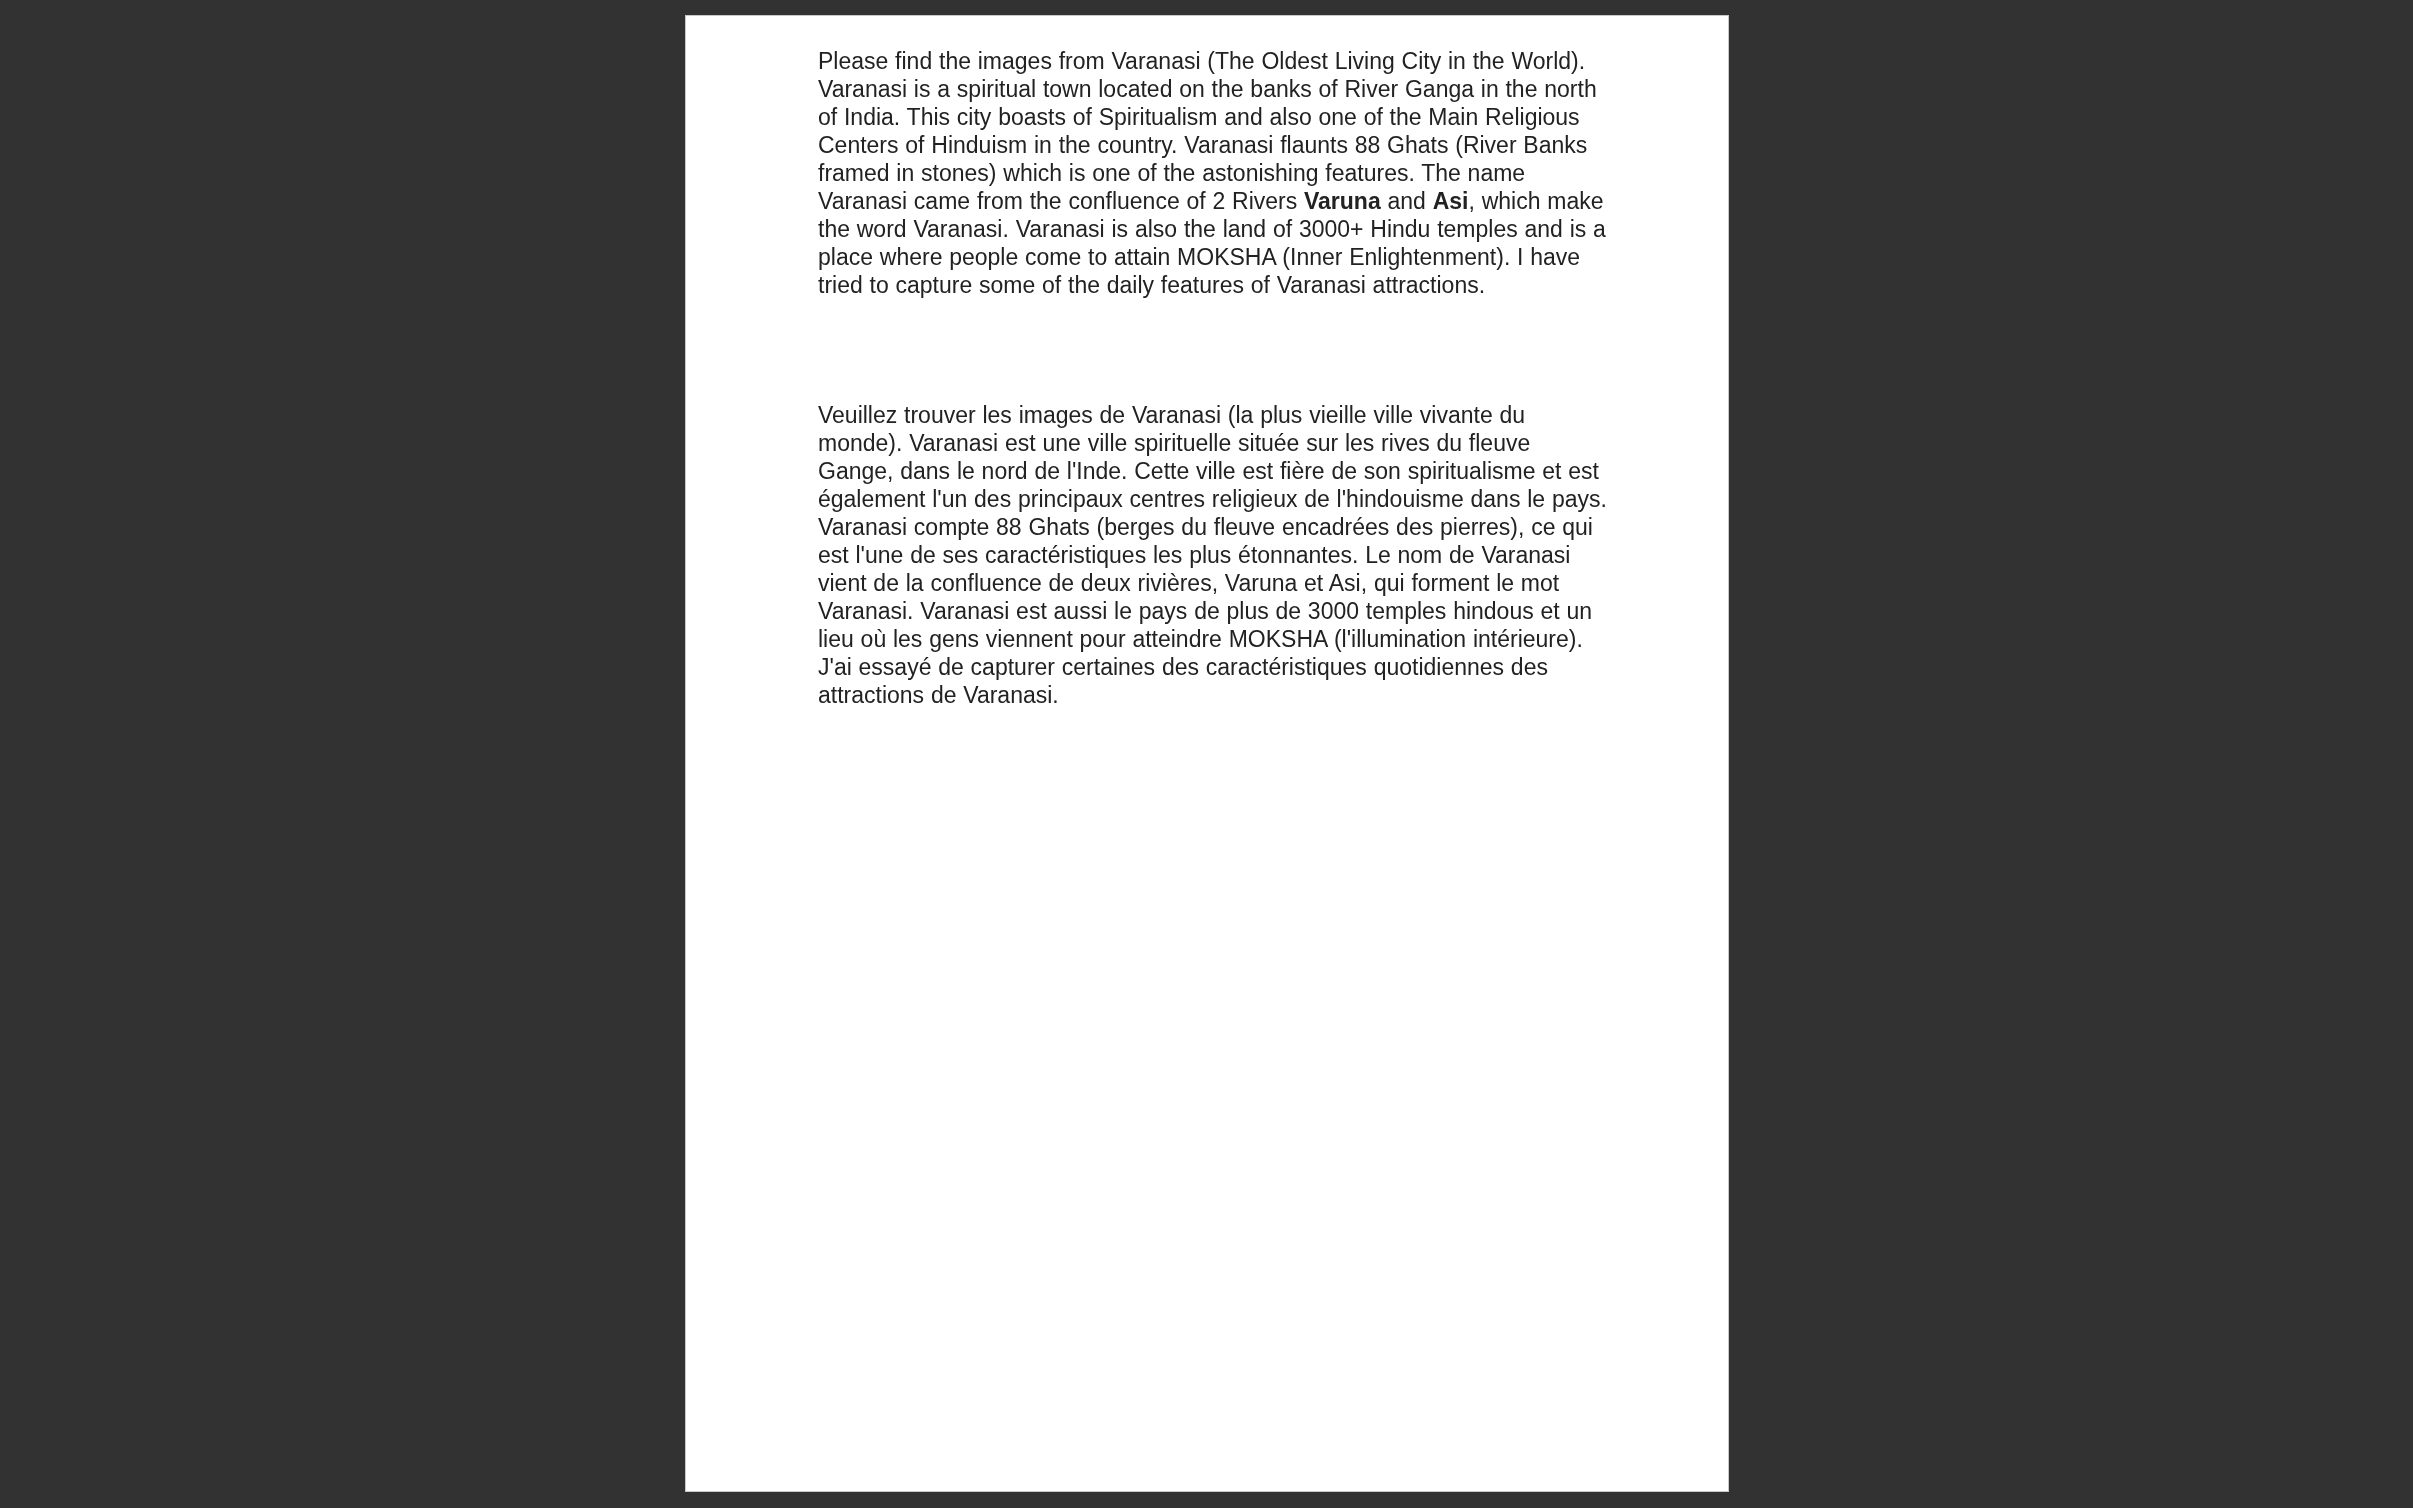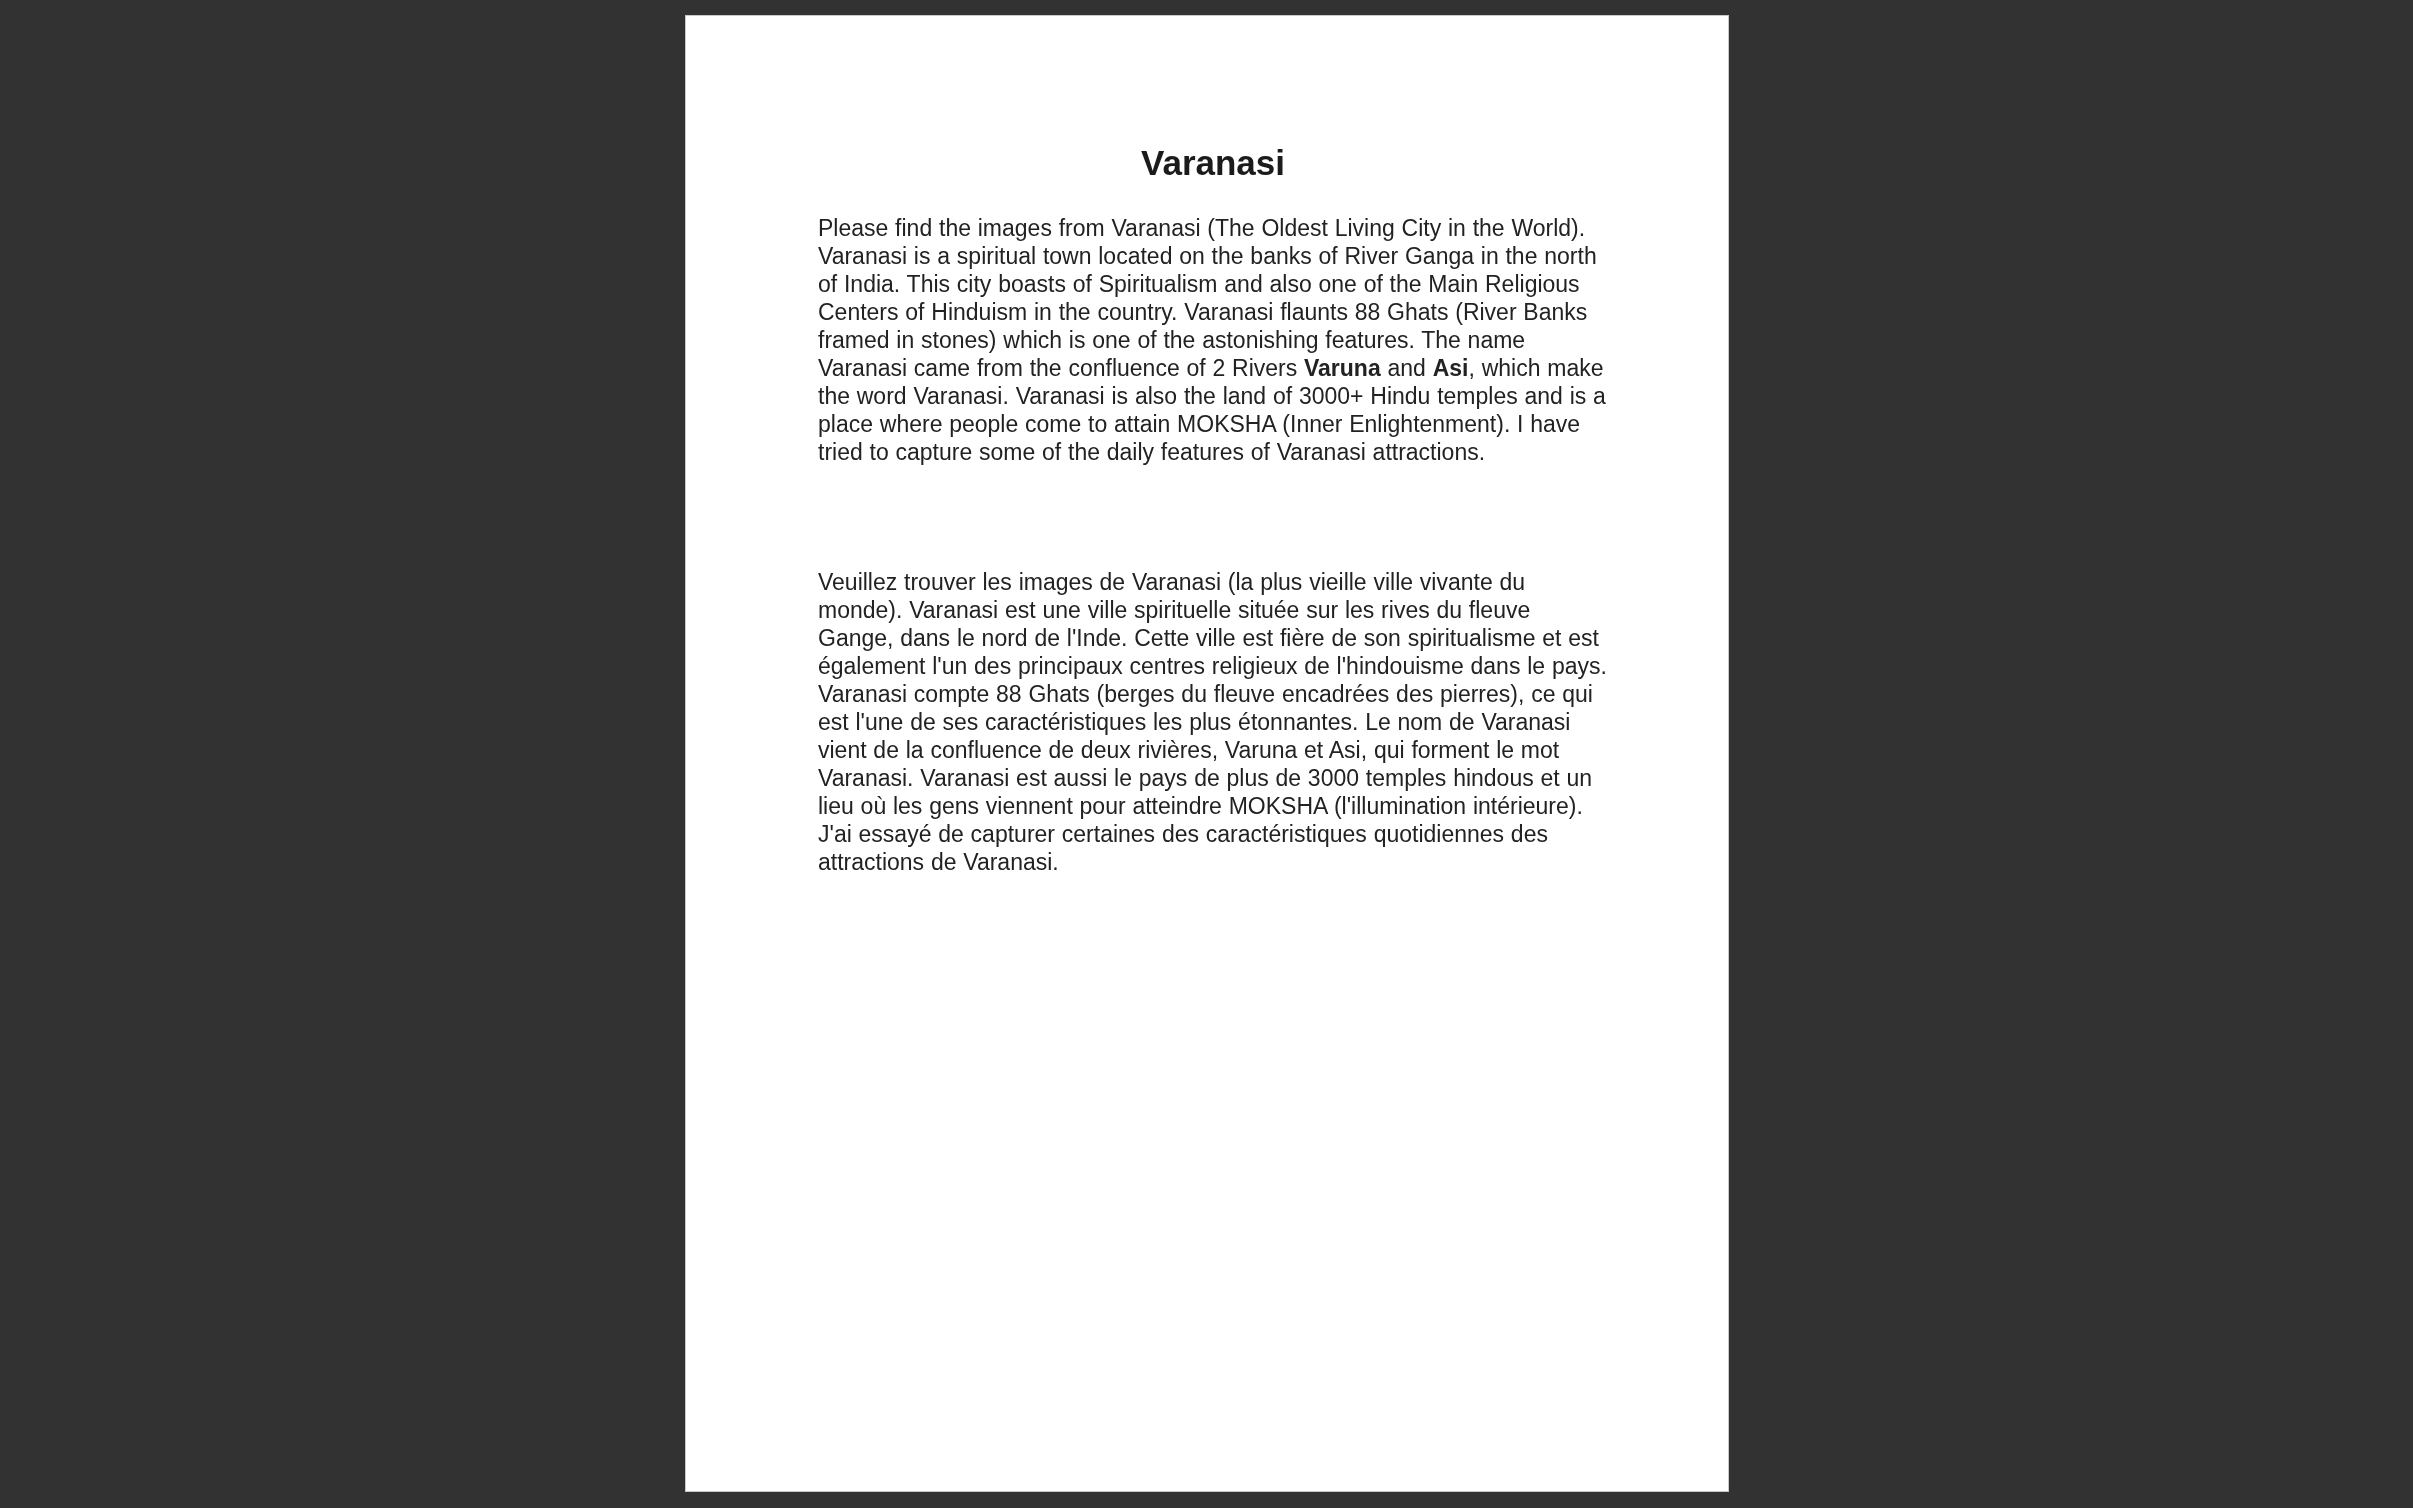--- a/index.html
+++ b/index.html
@@ -46,21 +46,20 @@
   .paragraph-french  { margin-top: 102px; }
 
   .doc-paragraph b { font-weight: bold; }
 </style>
 </head>
 <body>
 
 <div class="document-page">
   <div class="page-content">
 
-    <h1 class="doc-title">Varanasi</h1>
 
     <p class="doc-paragraph paragraph-english"><span>Please find the images from Varanasi (The Oldest Living City in the World). Varanasi is a spiritual town located on the banks of River Ganga in the north of India. This city boasts of Spiritualism and also one of the Main Religious Centers of Hinduism in the country. Varanasi flaunts 88 Ghats (River Banks framed in stones) which is one of the astonishing features. The name Varanasi came from the confluence of 2 Rivers </span><b>Varuna</b><span> and </span><b>Asi</b><span>, which make the word Varanasi. Varanasi is also the land of 3000+ Hindu temples and is a place where people come to attain MOKSHA (Inner Enlightenment). I have tried to capture some of the daily features of Varanasi attractions.</span></p>
 
     <p class="doc-paragraph paragraph-french">Veuillez trouver les images de Varanasi (la plus vieille ville vivante du monde). Varanasi est une ville spirituelle située sur les rives du fleuve Gange, dans le nord de l'Inde. Cette ville est fière de son spiritualisme et est également l'un des principaux centres religieux de l'hindouisme dans le pays. Varanasi compte 88 Ghats (berges du fleuve encadrées des pierres), ce qui est l'une de ses caractéristiques les plus étonnantes. Le nom de Varanasi vient de la confluence de deux rivières, Varuna et Asi, qui forment le mot Varanasi. Varanasi est aussi le pays de plus de 3000 temples hindous et un lieu où les gens viennent pour atteindre MOKSHA (l'illumination intérieure). J'ai essayé de capturer certaines des caractéristiques quotidiennes des attractions de Varanasi.</p>
 
   </div>
 </div>
 
 
 </body></html>

